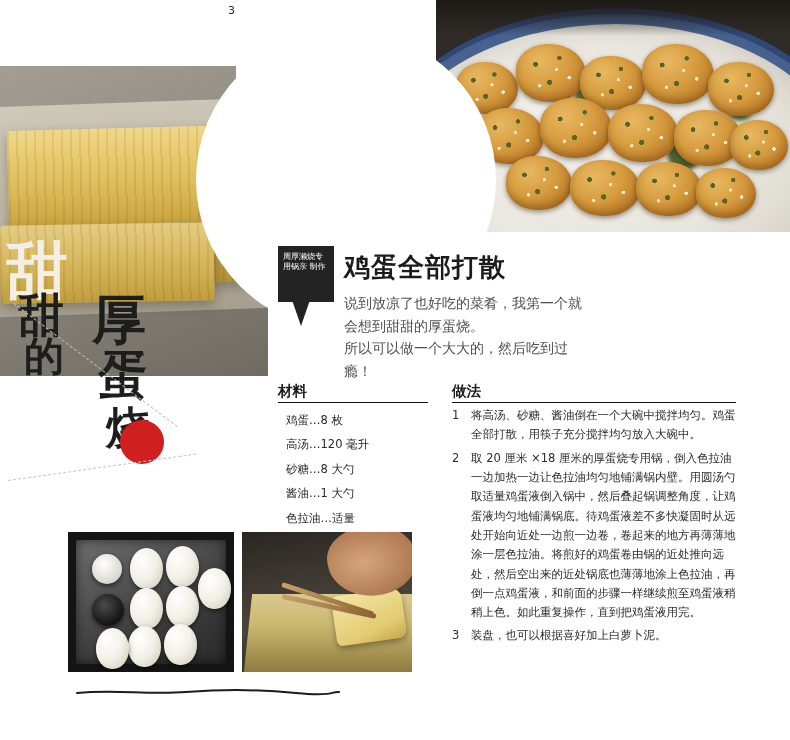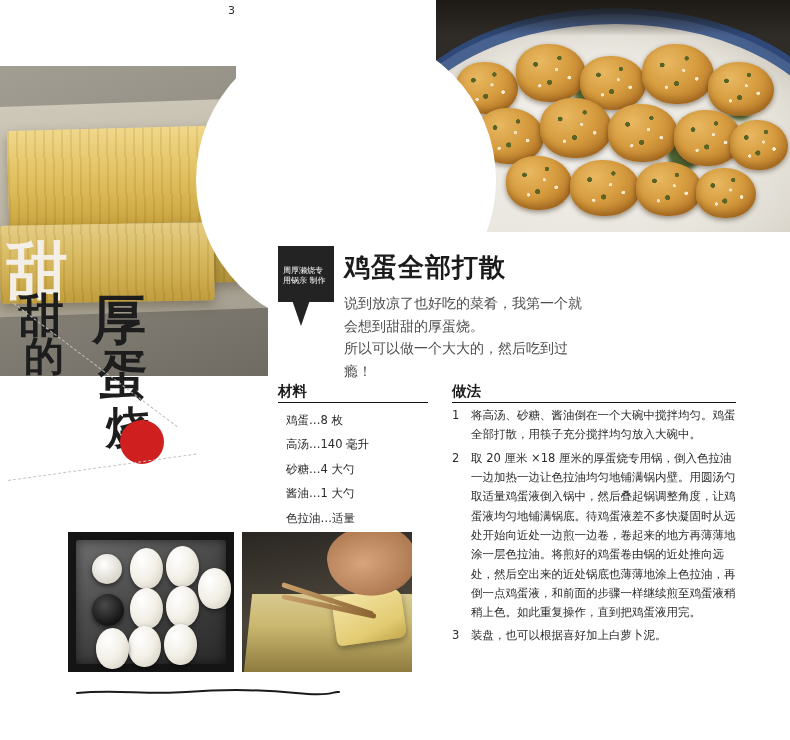--- a/index.html
+++ b/index.html
@@ -213,21 +213,21 @@
   .stamp {
     position: absolute;
     left: 278px;
     top: 246px;
     width: 56px;
     height: 56px;
     background: #232323;
     color: #fff;
     font-size: 8px;
     line-height: 1.25;
-    padding: 20px 5px;
+    padding: 6px 5px;
     box-sizing: border-box;
     font-family: "DejaVu Sans", "Liberation Sans", sans-serif;
   }
   .stamp-tail {
     position: absolute;
     left: 292px;
     top: 300px;
     width: 0; height: 0;
     border-left: 9px solid transparent;
     border-right: 9px solid transparent;
@@ -446,22 +446,22 @@
   <div class="headline">鸡蛋全部打散</div>
   <div class="lede">
     <div>说到放凉了也好吃的菜肴，我第一个就会想到甜甜的厚蛋烧。</div>
     <div>所以可以做一个大大的，然后吃到过瘾！</div>
   </div>
 
   <div class="col-head" style="left:278px; top:382px;">材料</div>
   <div class="col-rule" style="left:278px; top:402px; width:150px;"></div>
   <div class="ing-list">
     <div>鸡蛋…8 枚</div>
-    <div>高汤…140 毫升</div>
-    <div>砂糖…4 大勺</div>
+    <div>高汤…120 毫升</div>
+    <div>砂糖…8 大勺</div>
     <div>酱油…1 大勺</div>
     <div>色拉油…适量</div>
   </div>
 
   <div class="col-head" style="left:452px; top:382px;">做法</div>
   <div class="col-rule" style="left:452px; top:402px; width:284px;"></div>
   <div class="steps">
     <div class="step">
       <div class="num">1</div>
       <div class="txt">将高汤、砂糖、酱油倒在一个大碗中搅拌均匀。鸡蛋全部打散，用筷子充分搅拌均匀放入大碗中。</div>

